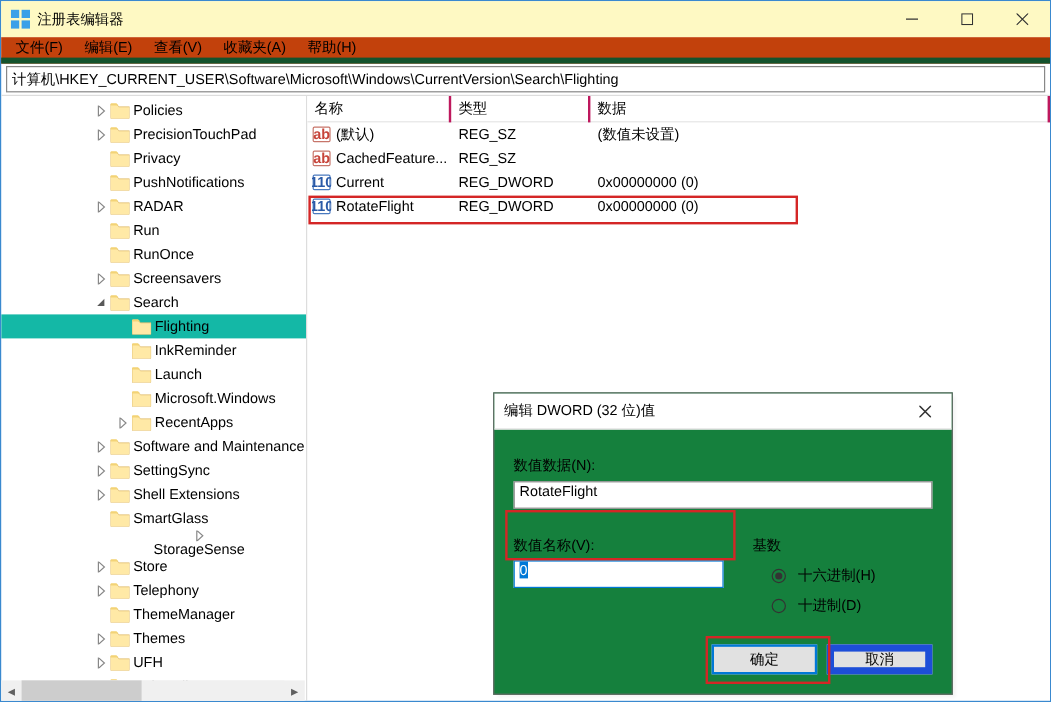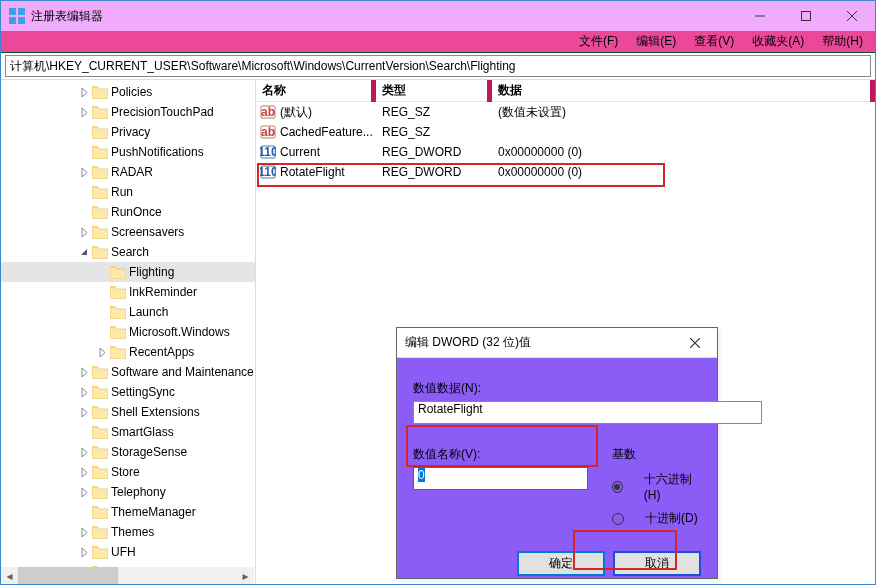--- a/index.html
+++ b/index.html
@@ -1,60 +1,60 @@
 <!DOCTYPE html>
 <html><head>
 <meta charset="utf-8">
 <style>
 * { box-sizing: border-box; font-family: "Microsoft YaHei", "Segoe UI", sans-serif; font-size: 12px; }
 body { margin: 0; padding: 0; background: #fff; user-select: none; }
 .window { width: 876px; height: 585px; border: 1px solid #3a89cf; display: flex; flex-direction: column; background: #fff; position: relative; }
-.titlebar { height: 30px; display: flex; align-items: center; padding: 0 0 0 8px; background: #f0abfc; }
+.titlebar { height: 30px; display: flex; align-items: center; padding: 0 0 0 8px; background: #fef9c3; }
 .titlebar .app-icon { width: 16px; height: 16px; margin-right: 6px; }
 .titlebar .title { flex: 1; color: #000; }
 .winbtns { display: flex; height: 100%; }
 .winbtn { width: 46px; display: flex; align-items: center; justify-content: center; color: #666; }
-.menubar { height: 22px; display: flex; align-items: center; padding: 0 4px; gap: 2px; background: #ec4899; border-bottom: 1px solid #14532d; justify-content: flex-end; }
+.menubar { height: 22px; display: flex; align-items: center; padding: 0 4px; gap: 2px; background: #c2410c; border-bottom: 5px solid #14532d; }
 .menuitem { padding: 2px 8px; border-radius: 0; }
 .addressbar { height: 22px; border: 1px solid #888; margin: 2px 4px; padding: 0 4px; display: flex; align-items: center; background: #fff; }
 .main { flex: 1; display: flex; min-height: 0; border-top: 1px solid #ddd; position: relative; }
 .tree { width: 255px; border-right: 1px solid #ddd; overflow: auto; padding-top: 2px; position: relative; }
 .tree-row { display: flex; align-items: center; height: 20px; padding-left: 4px; white-space: nowrap; }
-.tree-row.selected { background: #e5e5e5; }
+.tree-row.selected { background: #14b8a6; }
 .exp { width: 14px; display: flex; align-items: center; justify-content: center; color: #888; line-height: 1; }
 .folder { width: 16px; height: 14px; margin: 0 3px 0 1px; }
 .nodelabel { color: #000; }
 .valuespane { flex: 1; overflow: auto; position: relative; }
 .vheader { display: flex; border-bottom: 1px solid #e5e5e5; background: #fff; position: sticky; top: 0; height: 22px; align-items: center; }
-.vheader div { padding: 3px 6px; border-right: 5px solid #be185d; font-weight: bold; }
+.vheader div { padding: 3px 6px; border-right: 2px solid #be185d; }
 .col1 { width: 120px; } .col2 { width: 116px; } .col3 { flex: 1; }
 .vrow { display: flex; height: 20px; align-items: center; }
 .vcell1 { width: 120px; display: flex; align-items: center; padding-left: 4px; gap: 4px; }
 .vcell2 { width: 116px; padding-left: 6px; }
 .vcell3 { flex: 1; padding-left: 6px; }
 .val-icon { width: 16px; height: 16px; flex-shrink: 0; }
 .redbox { position: absolute; border: 2px solid #d42626; pointer-events: none; }
 
-.dialog { position: absolute; left: 395px; top: 247px; width: 322px; height: 252px; background: #8b5cf6; border: 1px solid #666; box-shadow: 3px 3px 3px rgba(0,0,0,.05); }
+.dialog { position: absolute; left: 410px; top: 247px; width: 383px; height: 252px; background: #15803d; border: 1px solid #666; box-shadow: 3px 3px 3px rgba(0,0,0,.05); }
 .dlg-title { height: 30px; background: #fff; display: flex; align-items: center; padding: 0 8px; border-bottom: 1px solid #ddd; }
 .dlg-title span { flex: 1; }
 .dlg-close { width: 28px; height: 100%; display: flex; align-items: center; justify-content: center; }
 .dlg-body { padding: 12px 16px 0 16px; }
 .dlg-label { margin-bottom: 4px; margin-top: 10px; }
 .dlg-input { width: 349px; height: 23px; border: 1px solid #888; padding: 0 4px; background: #fff; }
 .dlg-input.ro { color: #000; }
 .dlg-row2 { display: flex; gap: 24px; margin-top: 12px; }
 .dlg-col { display: flex; flex-direction: column; }
 .dlg-val { width: 175px; height: 23px; border: 1px solid #0078d7; padding: 0 4px; background: #fff; color: #000; }
 .dlg-val span.sel { background: #0078d7; color: #fff; }
-.radio-row { display: flex; align-items: center; gap: 21px; margin: 4px 0; }
+.radio-row { display: flex; align-items: center; gap: 10px; margin: 4px 16px; }
 .radio { width: 12px; height: 12px; border: 1px solid #333; border-radius: 50%; display: flex; align-items: center; justify-content: center; }
 .radio.checked::after { content: ""; width: 6px; height: 6px; background: #333; border-radius: 50%; }
 .dlg-buttons { display: flex; justify-content: flex-end; gap: 8px; padding: 20px 16px 0 0; }
-.btn { width: 88px; height: 25px; background: #e1e1e1; border: 2px solid #1d4ed8; display: flex; align-items: center; justify-content: center; }
+.btn { width: 88px; height: 25px; background: #e1e1e1; border: 6px solid #1d4ed8; display: flex; align-items: center; justify-content: center; }
 .btn.primary { border: 2px solid #0078d7; background: #e1e1e1; }
 
 .hscroll { position: absolute; left: 0; bottom: 0; width: 253px; height: 17px; background: #f0f0f0; display: flex; align-items: center; }
 .hscroll .arrow { width: 17px; height: 17px; display: flex; align-items: center; justify-content: center; color: #606060; }
 .hscroll .track { flex: 1; height: 100%; background: #f0f0f0; position: relative; }
 .hscroll .thumb { position: absolute; left: 0; top: 0; height: 100%; width: 100px; background: #cdcdcd; }
 </style>
 </head>
 <body>
 
@@ -274,21 +274,21 @@
           <span class="nodelabel">Shell Extensions</span>
         </div>
         <div class="tree-row" style="padding-left: 76px;">
           <span class="exp"></span>
           <svg class="folder" viewBox="0 0 16 14">
             <path d="M0 2h5l2 2h9v9a1 1 0 0 1-1 1H1a1 1 0 0 1-1-1z" fill="#ffe9a6" stroke="#dcb66a" stroke-width="0.6"></path>
             <path d="M0 2a1 1 0 0 1 1-1h4l2 2H0z" fill="#f3d376"></path>
           </svg>
           <span class="nodelabel">SmartGlass</span>
         </div>
-        <div class="tree-row" style="padding-left: 76px;">
+        <div class="tree-row" style="padding-left: 76px; flex-direction: column;">
           <span class="exp">
             <svg width="9" height="9" viewBox="0 0 9 9">
               <path d="M2 0l5 4.5L2 9z" fill="none" stroke="#888"></path>
             </svg>
           </span>
           <svg class="folder" viewBox="0 0 16 14">
             <path d="M0 2h5l2 2h9v9a1 1 0 0 1-1 1H1a1 1 0 0 1-1-1z" fill="#ffe9a6" stroke="#dcb66a" stroke-width="0.6"></path>
             <path d="M0 2a1 1 0 0 1 1-1h4l2 2H0z" fill="#f3d376"></path>
           </svg>
           <span class="nodelabel">StorageSense</span>

